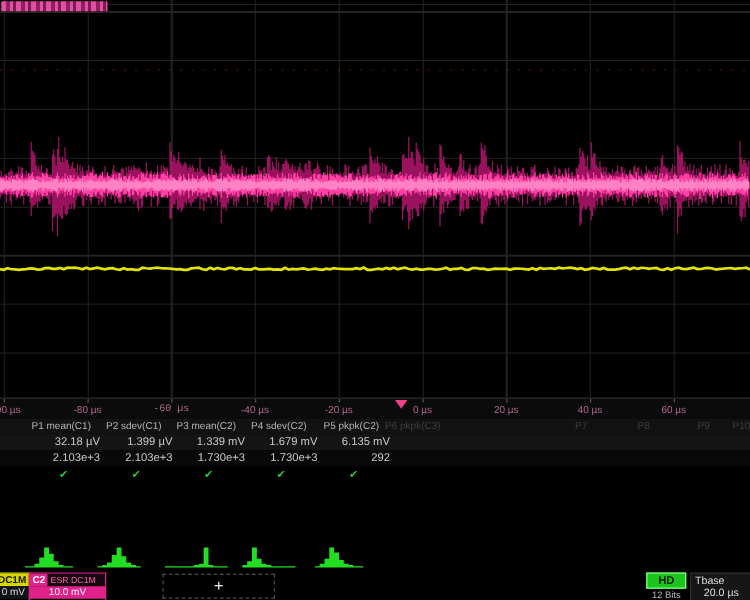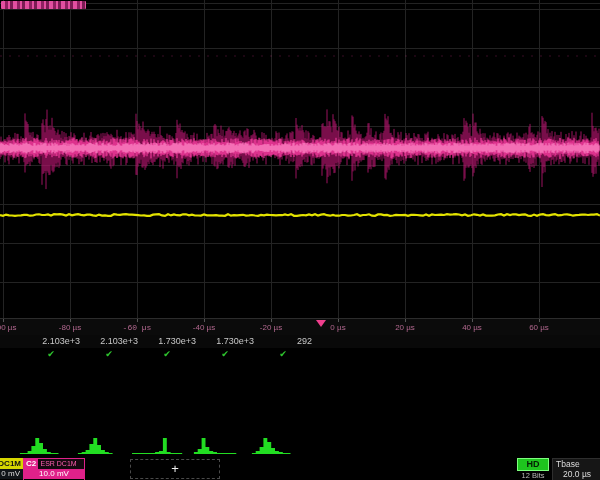--- a/index.html
+++ b/index.html
@@ -85,20 +85,39 @@
       <div class="tlab" style="left: 338px;">0 µs</div>
       <div class="tick" style="left: 405px;"></div>
       <div class="tlab" style="left: 405px;">20 µs</div>
       <div class="tick" style="left: 472px;"></div>
       <div class="tlab" style="left: 472px;">40 µs</div>
       <div class="tick" style="left: 539px;"></div>
       <div class="tlab" style="left: 539px;">60 µs</div>
     </div>
 
   <div id="mtable">
+      <div class="mrow mhead">
+        <span class="mhcell" style="left: 16px;">P1 mean(C1)</span>
+        <span class="mhcell" style="left: 74px;">P2 sdev(C1)</span>
+        <span class="mhcell" style="left: 132px;">P3 mean(C2)</span>
+        <span class="mhcell" style="left: 190px;">P4 sdev(C2)</span>
+        <span class="mhcell" style="left: 248px;">P5 pkpk(C2)</span>
+        <span class="mhdim" style="left: 308px;">P6 pkpk(C3)</span>
+        <span class="mhdim" style="left: 460px;">P7</span>
+        <span class="mhdim" style="left: 510px;">P8</span>
+        <span class="mhdim" style="left: 558px;">P9</span>
+        <span class="mhdim" style="left: 586px;">P10</span>
+      </div>
+      <div class="mrow" style="background: rgb(20, 20, 20);">
+        <span class="mcell" style="left: 22px;">32.18 µV</span>
+        <span class="mcell" style="left: 80px;">1.399 µV</span>
+        <span class="mcell" style="left: 138px;">1.339 mV</span>
+        <span class="mcell" style="left: 196px;">1.679 mV</span>
+        <span class="mcell" style="left: 254px;">6.135 mV</span>
+      </div>
       <div class="mrow" style="background: rgb(9, 9, 9);">
         <span class="mcell" style="left: 22px;">2.103e+3</span>
         <span class="mcell" style="left: 80px;">2.103e+3</span>
         <span class="mcell" style="left: 138px;">1.730e+3</span>
         <span class="mcell" style="left: 196px;">1.730e+3</span>
         <span class="mcell" style="left: 254px;">292</span>
       </div>
       <div class="mrow" style="height: 12px;">
         <span class="chk" style="left: 22px; color: rgb(46, 199, 46);">✔</span>
         <span class="chk" style="left: 80px; color: rgb(46, 199, 46);">✔</span>

